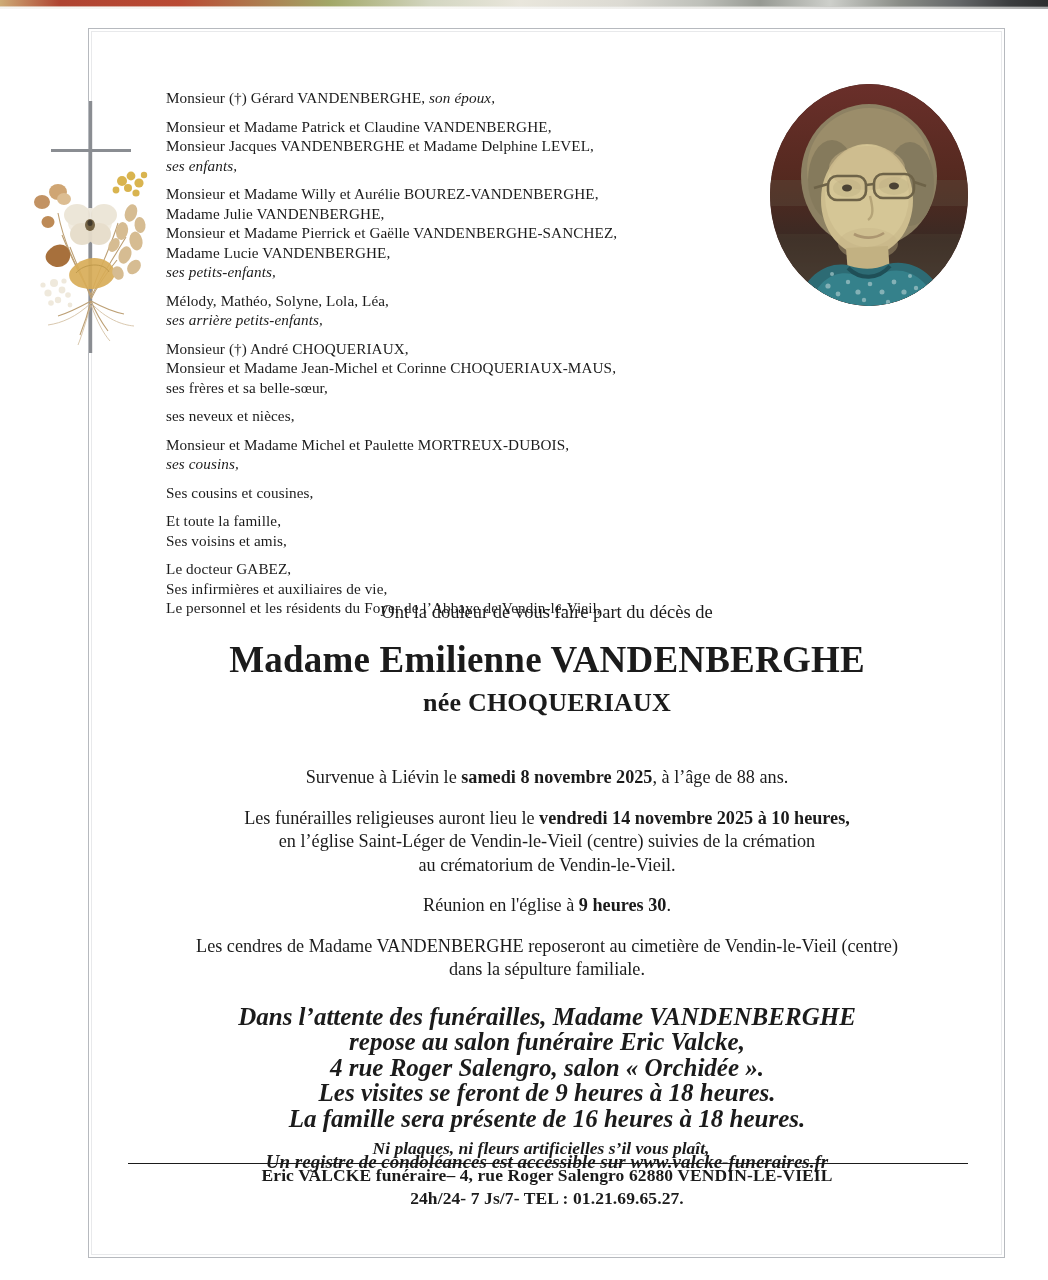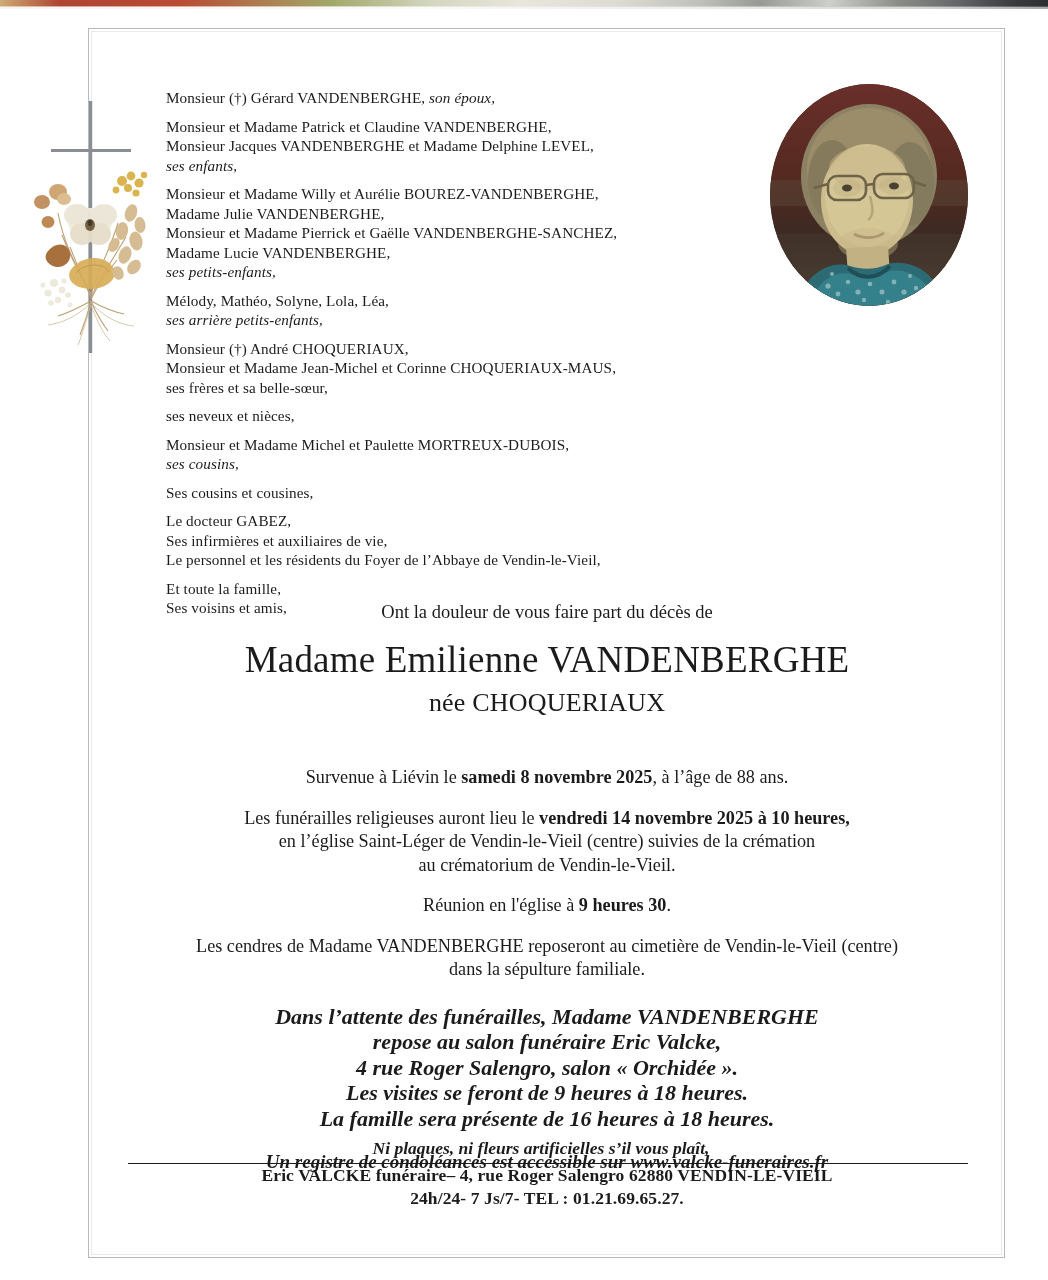--- a/index.html
+++ b/index.html
@@ -92,41 +92,41 @@
     left: 104px; top: 600px;
     width: 886px;
     text-align: center;
   }
   .lead-line {
     font-size: 18.5px;
     line-height: 24px;
     margin-bottom: 14px;
   }
   .deceased-name {
-    font-weight: normal;
+    font-weight: bold;
     font-size: 37px;
     line-height: 43px;
     letter-spacing: .2px;
     margin-bottom: 2px;
   }
   .deceased-name .ln2 { display: block; font-size: 26px; }
 
   .details { margin-top: 42px; }
   .d-para {
     font-size: 18.2px;
     line-height: 23.5px;
     margin-bottom: 17px;
   }
   .d-para b { font-weight: bold; }
 
   .italic-block {
     margin-top: 22px;
     font-style: italic;
     font-weight: bold;
-    font-size: 22px;
+    font-size: 25px;
     line-height: 25.5px;
   }
   .registry {
     margin-top: 20px;
     font-style: italic;
     font-weight: bold;
     font-size: 19px;
     text-align: center;
   }
 
@@ -364,28 +364,28 @@
   <div class="fam-group">
     <div class="fam-line">Monsieur et Madame Michel et Paulette MORTREUX-DUBOIS,</div>
     <div class="fam-line fam-rel">ses cousins,</div>
   </div>
 
   <div class="fam-group">
     <div class="fam-line">Ses cousins et cousines,</div>
   </div>
 
   <div class="fam-group">
+    <div class="fam-line">Et toute la famille,</div>
+    <div class="fam-line">Ses voisins et amis,</div>
+  </div>
+
+  <div class="fam-group">
     <div class="fam-line">Le docteur GABEZ,</div>
     <div class="fam-line">Ses infirmières et auxiliaires de vie,</div>
     <div class="fam-line">Le personnel et les résidents du Foyer de l’Abbaye de Vendin-le-Vieil,</div>
-  </div>
-
-  <div class="fam-group">
-    <div class="fam-line">Et toute la famille,</div>
-    <div class="fam-line">Ses voisins et amis,</div>
   </div>
 </div>
 
 <div class="center-block">
   <div class="lead-line">Ont la douleur de vous faire part du décès de</div>
   <div class="deceased-name">
     <span>Madame Emilienne VANDENBERGHE</span>
     <span class="ln2">née CHOQUERIAUX</span>
   </div>
 

